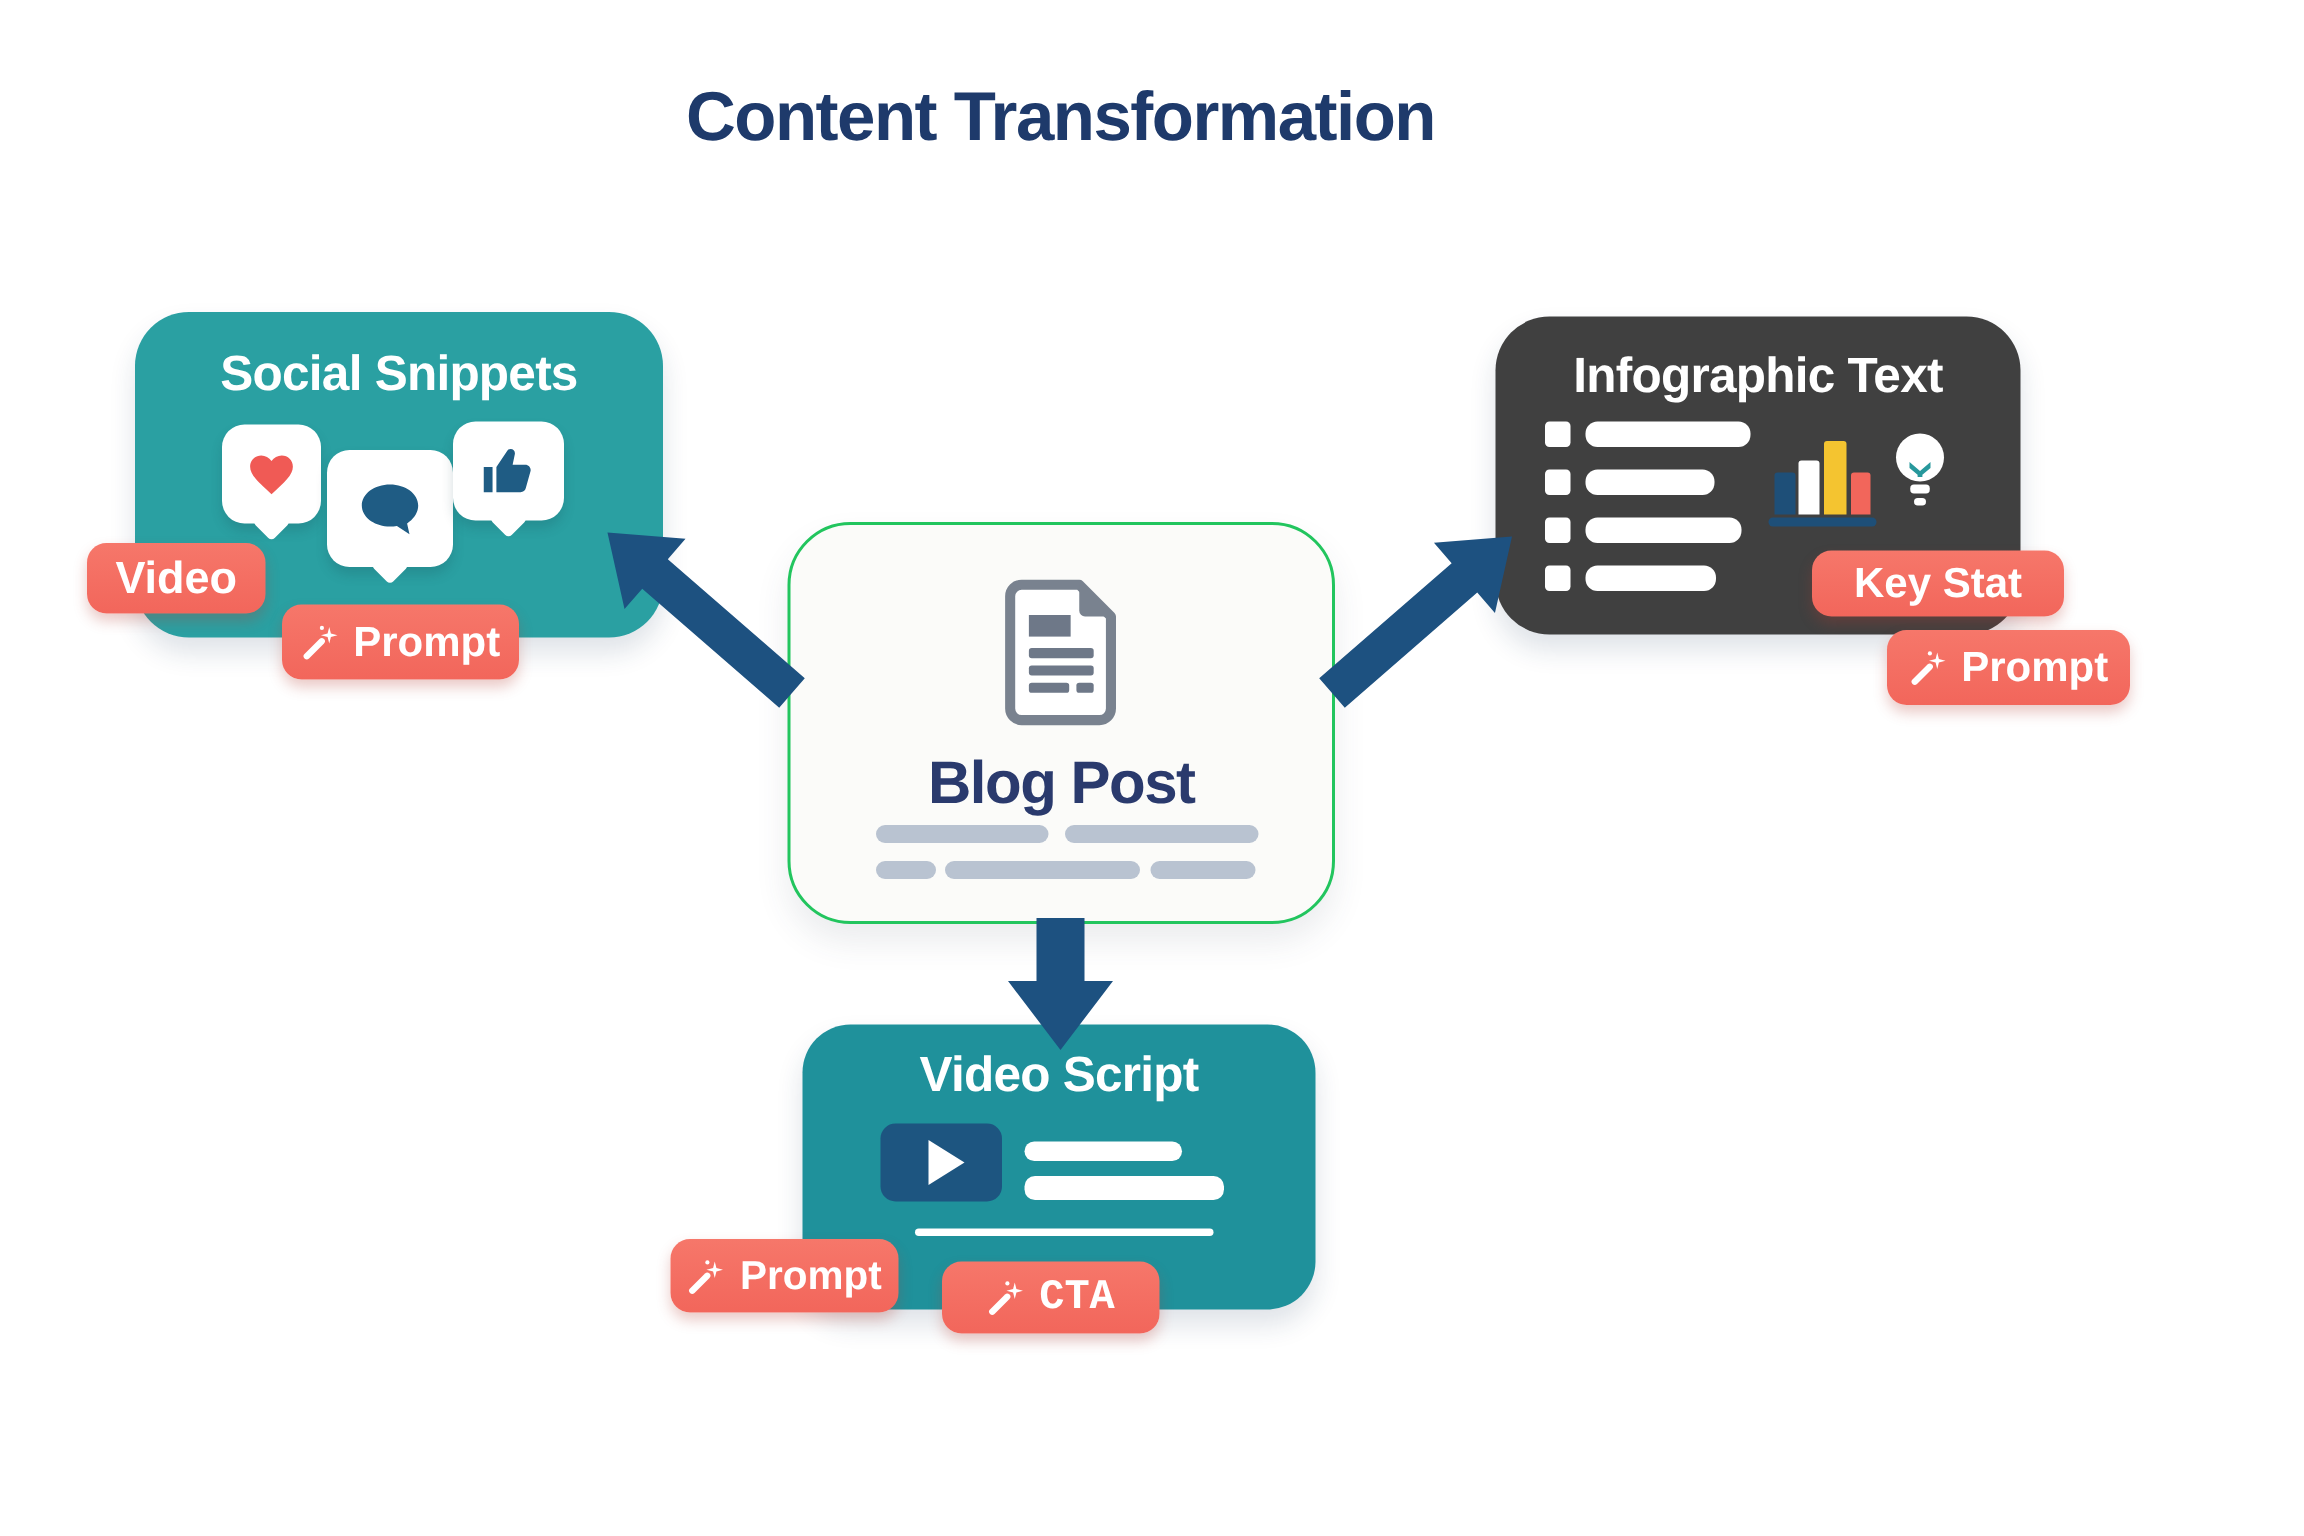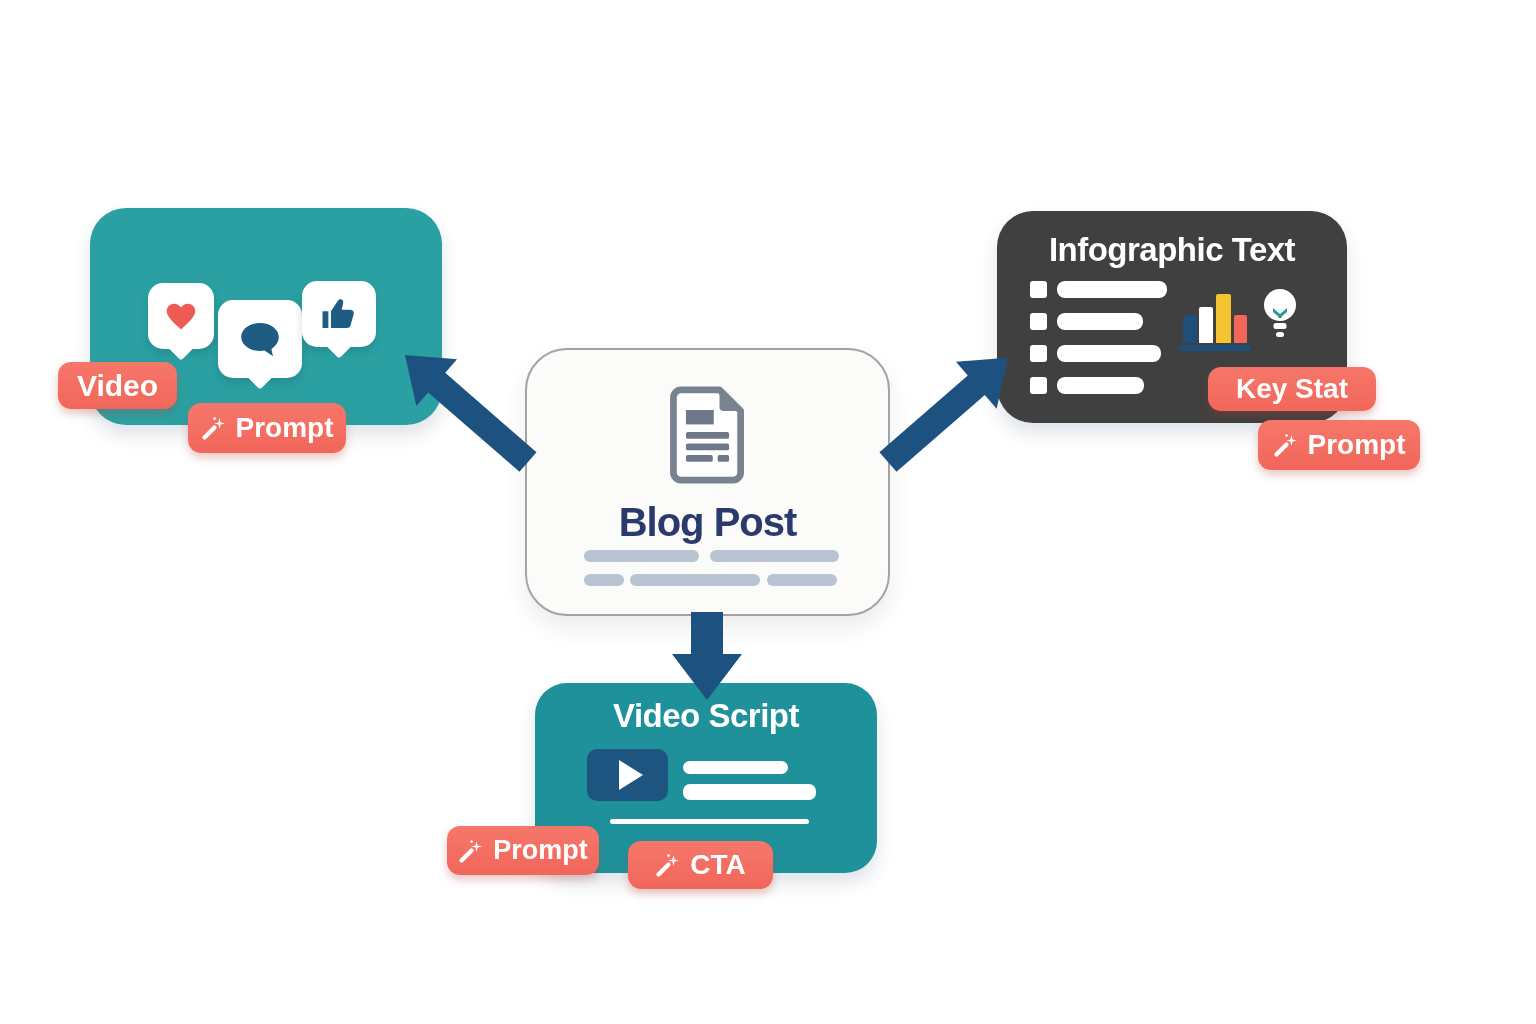--- a/index.html
+++ b/index.html
@@ -23,21 +23,21 @@
   }
   .card-social   { left:90px;  top:208px; width:352px; height:217px; background:var(--teal,#2AA0A2); }
   .card-social   .card-title { margin-top:22px; }
   .card-info     { left:997px; top:211px; width:350px; height:212px; background:#404040; }
   .card-info     .card-title { margin-top:20px; }
   .card-video    { left:535px; top:683px; width:342px; height:190px; background:#1F919B; border-radius:32px; }
   .card-video    .card-title { margin-top:14px; }
   
   .card-center {
     position:absolute; left:525px; top:348px; width:365px; height:268px;
-    background:#FBFBF9; border:2px solid #a3a3a3; border-radius:42px;
+    background:#FBFBF9; border:2px solid #22c55e; border-radius:42px;
     box-shadow:0 12px 22px rgba(60,70,90,0.10); z-index:2;
   }
   .doc-icon { position:absolute; left:50%; transform:translateX(-50%); top:34px; width:96px; height:100px; }
   .center-title {
     position:absolute; top:150px; width:100%; text-align:center;
     font-size:40px; font-weight:bold; letter-spacing:-1px; color:#2A3A6D;
   }
   .ph-bar { position:absolute; height:12px; border-radius:6px; background:var(--placeholder-gray,#B9C3D1); }
   
   .bubble {
@@ -78,32 +78,34 @@
     border-radius:13px; color:#ffffff; font-weight:bold;
     display:flex; align-items:center; justify-content:center; gap:9px;
     box-shadow:0 5px 9px rgba(180,60,50,0.28);
   }
   .badge span { white-space:nowrap; }
   .badge-hook         { left:58px;   top:362px; width:119px; height:47px; font-size:30px; }
   .badge-prompt-social{ left:188px;  top:403px; width:158px; height:50px; font-size:28px; }
   .badge-keystat      { left:1208px; top:367px; width:168px; height:44px; font-size:28px; }
   .badge-prompt-info  { left:1258px; top:420px; width:162px; height:50px; font-size:28px; }
   .badge-prompt-video { left:447px;  top:826px; width:152px; height:49px; font-size:27px; }
-  .badge-cta          { left:628px;  top:841px; width:145px; height:48px; font-size:28px; }
+  .badge-cta          { left:628px;  top:841px; width:145px; height:48px; font-size:28px;font-family:Liberation Mono, monospace; }
   .wand { width:26px; height:26px; flex:0 0 auto; }
   
   .arrows { position:absolute; left:0; top:0; z-index:4; pointer-events:none; }
 </style>
 </head>
 <body>
 
 <div class="canvas">
 
+  <div class="main-title">Content Transformation</div>
 
   <div class="card card-social">
+    <div class="card-title">Social Snippets</div>
     <div class="bubble bubble-heart">
       <svg width="38" height="38" viewBox="0 0 24 24">
         <path d="M12 20.5 C6.5 15.5 3 12.3 3 8.9 C3 6.2 5.1 4.2 7.7 4.2 c1.7 0 3.3.9 4.3 2.3 1-1.4 2.6-2.3 4.3-2.3 2.6 0 4.7 2 4.7 4.7 0 3.4-3.5 6.6-9 11.6 Z" fill="#F05A55"></path>
       </svg>
     </div>
     <div class="bubble bubble-chat">
       <svg width="52" height="48" viewBox="0 0 24 24">
         <path d="M12 4 C6.8 4 2.6 7.1 2.6 11 C2.6 14.9 6.8 18 12 18 c.8 0 1.6-.07 2.3-.2 L18.5 20.6 l-.8-3.6 C20 15.4 21.4 13.3 21.4 11 C21.4 7.1 17.2 4 12 4 Z" fill="#1F5C84"></path>
       </svg>
     </div>

